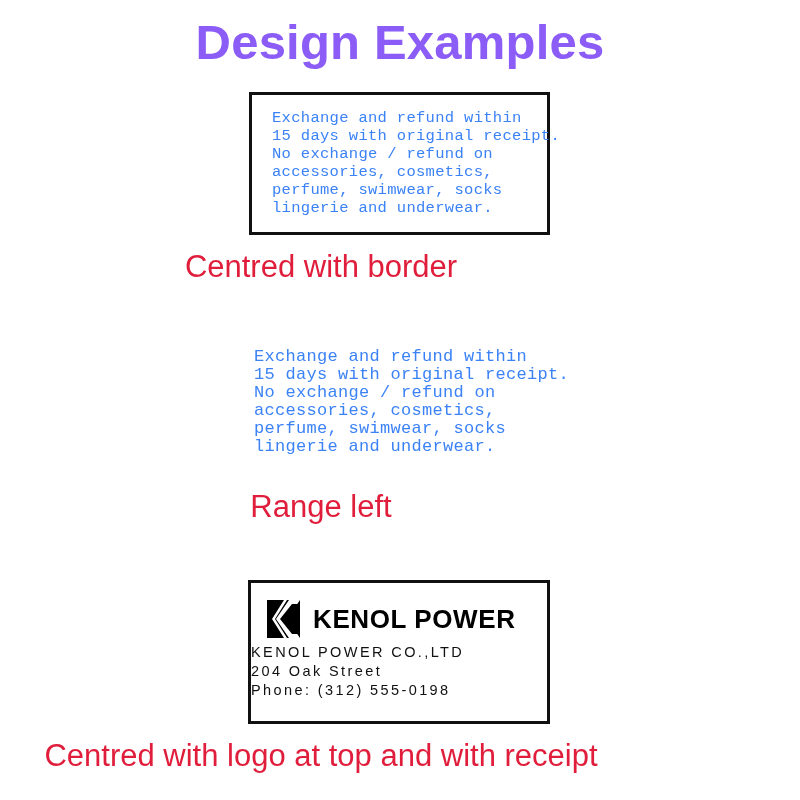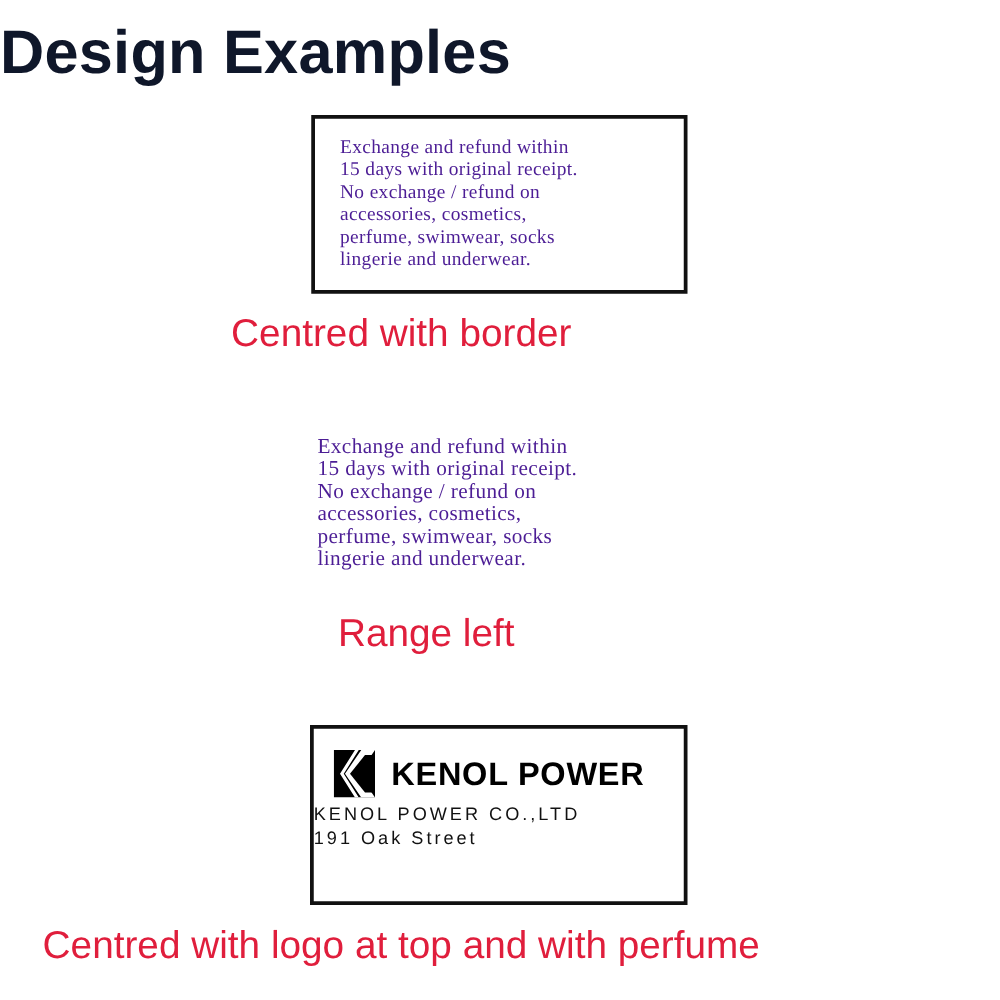--- a/index.html
+++ b/index.html
@@ -1,32 +1,32 @@
 <!DOCTYPE html>
 <html><head>
   <meta charset="utf-8">
   <style>
     html, body { margin: 0; padding: 0; background: #ffffff; }
     body { width: 800px; height: 800px; position: relative; overflow: hidden; }
     .title {
-      position: absolute; left: 0; top: 12px; width: 800px; text-align: left;
+      position: absolute; left: 0; top: 12px; width: 800px; text-align: center;
       font-family: "Liberation Sans", sans-serif; font-weight: bold; font-size: 49px;
-      color: #0f172a; line-height: 60px; letter-spacing: 0.2px;
+      color: #8b5cf6; line-height: 60px; letter-spacing: 0.2px;
     }
     .caption {
       position: absolute; left: 0; width: 642px; text-align: center;
       font-family: "Liberation Sans", sans-serif; font-size: 31px; color: #e01e3c;
       line-height: 36px;
     }
     .box {
       position: absolute; border: 3px solid #111; box-sizing: border-box; background: #fff;
     }
     .policy {
-      font-family: Liberation Serif, serif; font-size: 16px; line-height: 18px;
-      color: #4c1d95; white-space: nowrap; letter-spacing: 0.3px;
+      font-family: Liberation Mono, monospace; font-size: 16px; line-height: 18px;
+      color: #3b82f6; white-space: nowrap; letter-spacing: 0.3px;
     }
     .policy div { height: 18px; }
     #box1 { left: 249px; top: 92px; width: 301px; height: 143px; }
     #box1 .policy { position: absolute; left: 20px; top: 14px; font-size: 15.5px; }
     #policy2 { position: absolute; left: 254px; top: 348px; font-size: 17px; line-height: 18px; }
     #box2 { left: 248px; top: 580px; width: 302px; height: 144px; }
     .logo-row { position: absolute; left: 16px; top: 17px; height: 38px; display: flex; align-items: center; }
     .logo-mark { width: 33px; height: 38px; display: block; }
     .brand {
       font-family: "Liberation Sans", sans-serif; font-weight: bold; font-size: 26px;
@@ -57,30 +57,31 @@
 <div class="caption" style="top:249px;">Centred with border</div>
 
 <div class="policy" id="policy2">
   <div>Exchange and refund within</div>
   <div>15 days with original receipt.</div>
   <div>No exchange / refund on</div>
   <div>accessories, cosmetics,</div>
   <div>perfume, swimwear, socks</div>
   <div>lingerie and underwear.</div>
 </div>
-<div class="caption" style="top:489px;padding-left:20px;">Range left</div>
+<div class="caption" style="top:489px;">Range left</div>
 
 <div class="box" id="box2">
   <div class="logo-row">
     <svg class="logo-mark" viewBox="0 0 33 38">
       <rect x="0" y="0" width="33" height="38" fill="#000"></rect>
       <polygon points="33,0 22,0 9,19 22,38 33,38 20,19" fill="#fff"></polygon>
       <polygon points="33,4 25,4 13,19 25,34 33,34" fill="#000"></polygon>
       <polygon points="20,0 8,19 20,38 17,38 5,19 17,0" fill="#fff"></polygon>
     </svg>
     <span class="brand">KENOL POWER</span>
   </div>
   <div class="address">
     <div>KENOL POWER CO.,LTD</div>
-    <div>191 Oak Street</div>
+    <div>204 Oak Street</div>
+    <div>Phone: (312) 555-0198</div>
   </div>
 </div>
-<div class="caption" style="top:738px;">Centred with logo at top and with perfume</div>
+<div class="caption" style="top:738px;">Centred with logo at top and with receipt</div>
 
 </body></html>

